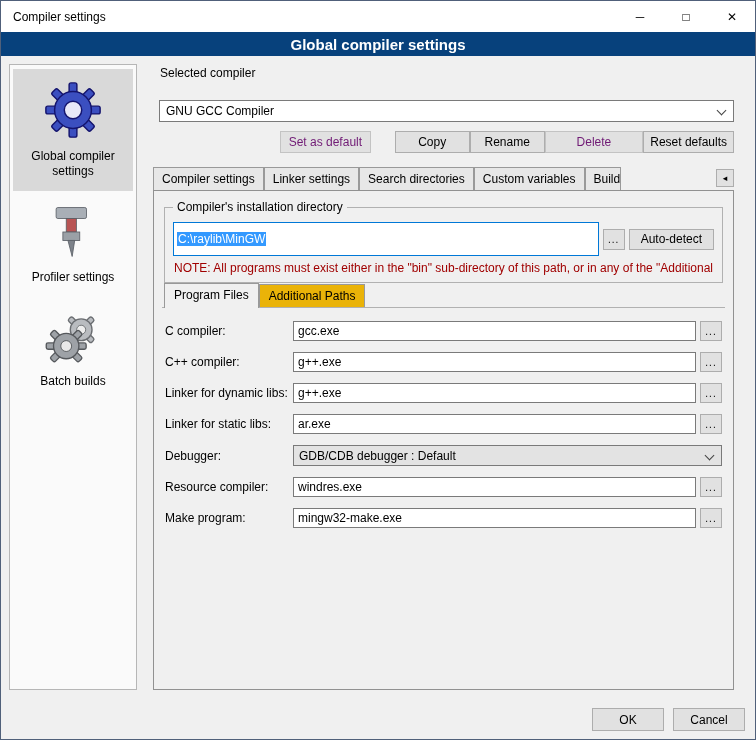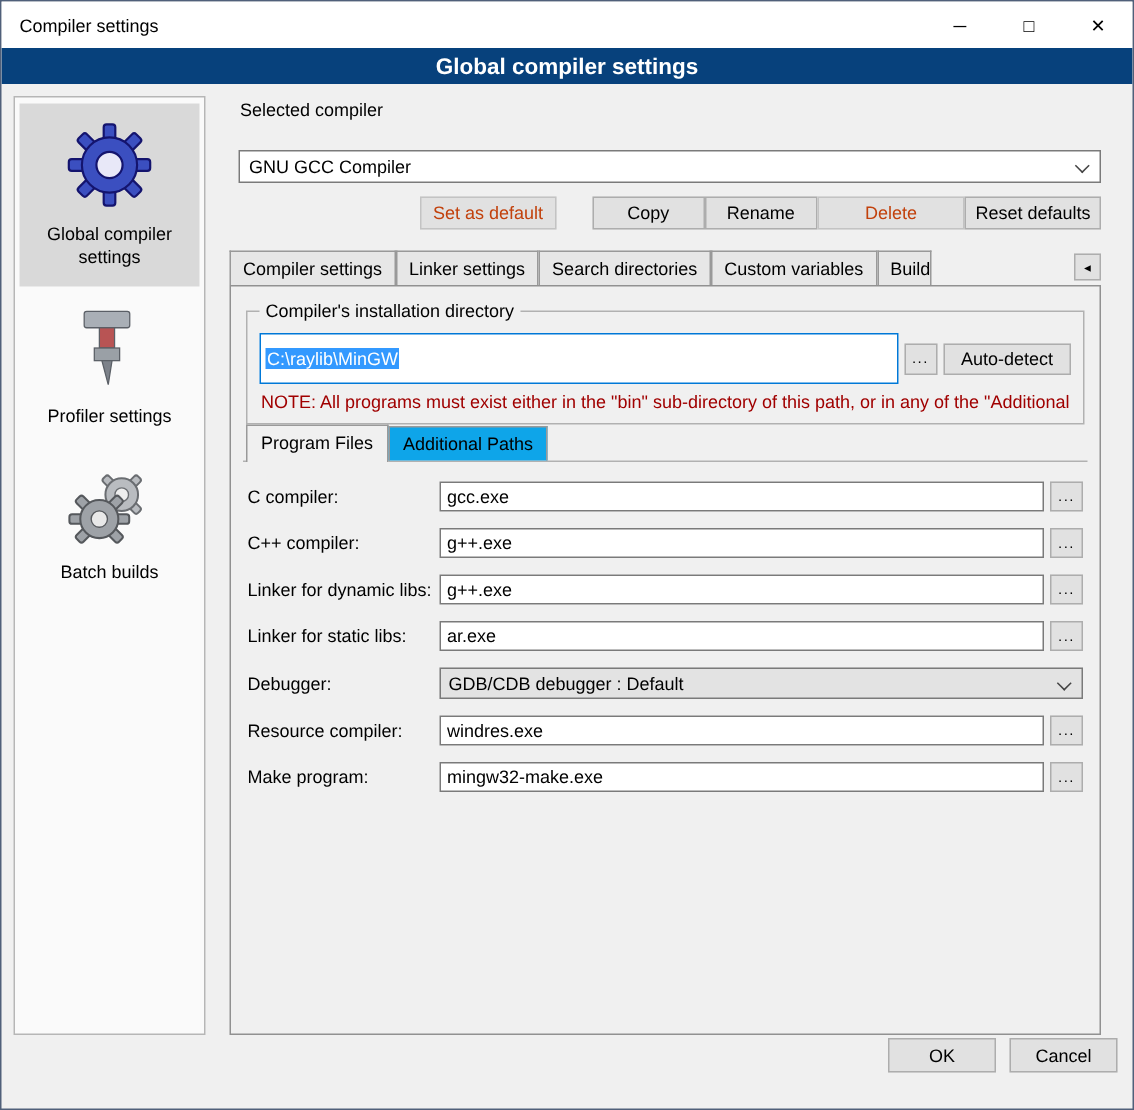--- a/index.html
+++ b/index.html
@@ -38,21 +38,21 @@
   }
   .chev {
     position:absolute; right:8px; top:6px; width:7px; height:7px;
     border-right:1px solid #444; border-bottom:1px solid #444;
     transform:rotate(45deg);
   }
   .btn {
     height:22px; background:#e1e1e1; border:1px solid #adadad;
     display:flex; align-items:center; justify-content:center; font:inherit; cursor:default;
   }
-  .btn.disabled { color:#c2410c; border-color:#c3c3c3; }
+  .btn.disabled { color:#701a75; border-color:#c3c3c3; }
   .btnrow { display:flex; margin-top:9px; align-items:center; }
   .btn-setdefault { margin-left:121px; width:92px; }
   .btn-copy { margin-left:24px; width:76px; }
   .btn-rename { width:76px; }
   .btn-delete { width:100px; }
   .btn-reset { margin-left:auto; width:92px; }
   
   .tabstrip { display:flex; align-items:flex-end; margin-top:14px; position:relative; z-index:2; margin-left:-6px; }
   .tab {
     border:1px solid #999; border-bottom:none; background:#e7e7e7;
@@ -79,33 +79,33 @@
   }
   .sel { background:var(--selection,#3399ff); color:#fff; padding:0 1px; }
   .browse-btn { width:22px; height:21px; font-size:10px; letter-spacing:1px; }
   .autodetect-btn { height:21px; padding:0 11px; }
   .note {
     margin:5px 1px 1px; color:var(--note-red,#a00000);
     white-space:nowrap; overflow:hidden;
   }
   
   .subtabstrip { display:flex; align-items:flex-end; margin-top:0; border-bottom:1px solid #b1b1b1; padding-left:2px; }
-  .subtab { border:1px solid #999; border-bottom:none; background:#0ea5e9; padding:4px 9px; cursor:default; }
+  .subtab { border:1px solid #999; border-bottom:none; background:#eab308; padding:4px 9px; cursor:default; }
   .subtab.active { background:#f0f0f0; padding-bottom:6px; margin-bottom:-1px; }
   .fields { margin-top:13px; padding:0 3px; }
   .frow { display:flex; align-items:center; margin-bottom:11px; }
   .flabel { width:128px; flex:none; }
   .finput { flex:1; height:20px; border:1px solid #7a7a7a; background:#fff; padding:0 4px; font:inherit; min-width:0; }
   .fbrowse { width:22px; height:20px; margin-left:4px; font-size:10px; letter-spacing:1px; }
   .fselect {
     flex:1; height:21px; background:#e3e3e3; border:1px solid #7a7a7a;
     display:flex; align-items:center; padding:0 5px; position:relative;
   }
   
-  .footer { position:absolute; right:10px; bottom:24px; display:flex; gap:9px; }
+  .footer { position:absolute; right:10px; bottom:8px; display:flex; gap:9px; }
   .footer .btn { width:72px; height:23px; }
 </style>
 </head>
 <body>
 
 <div class="window">
 
   <div class="titlebar">
     <span class="title">Compiler settings</span>
     <div class="win-controls">

